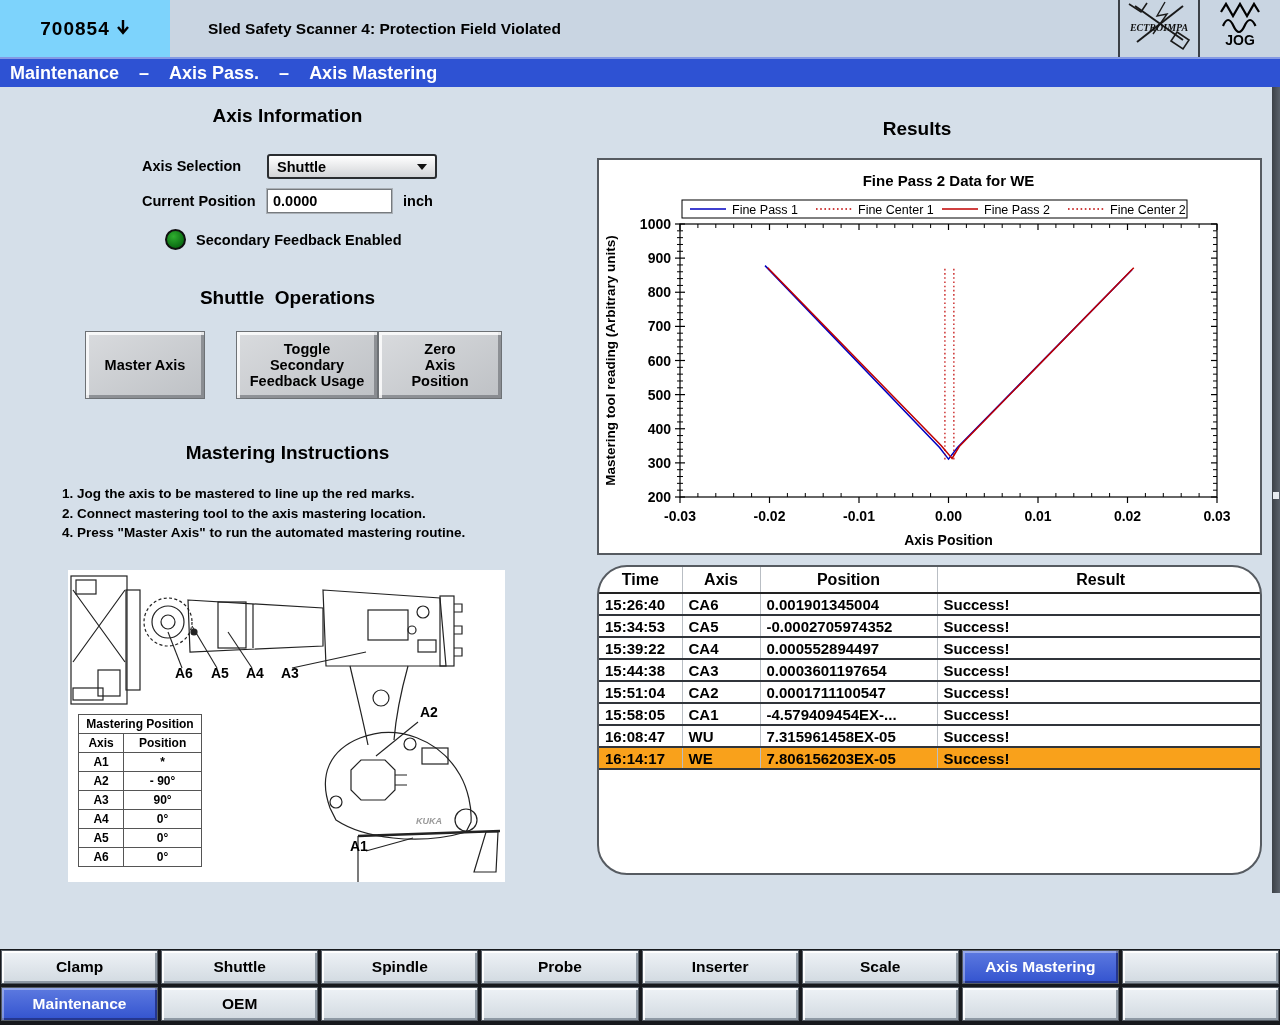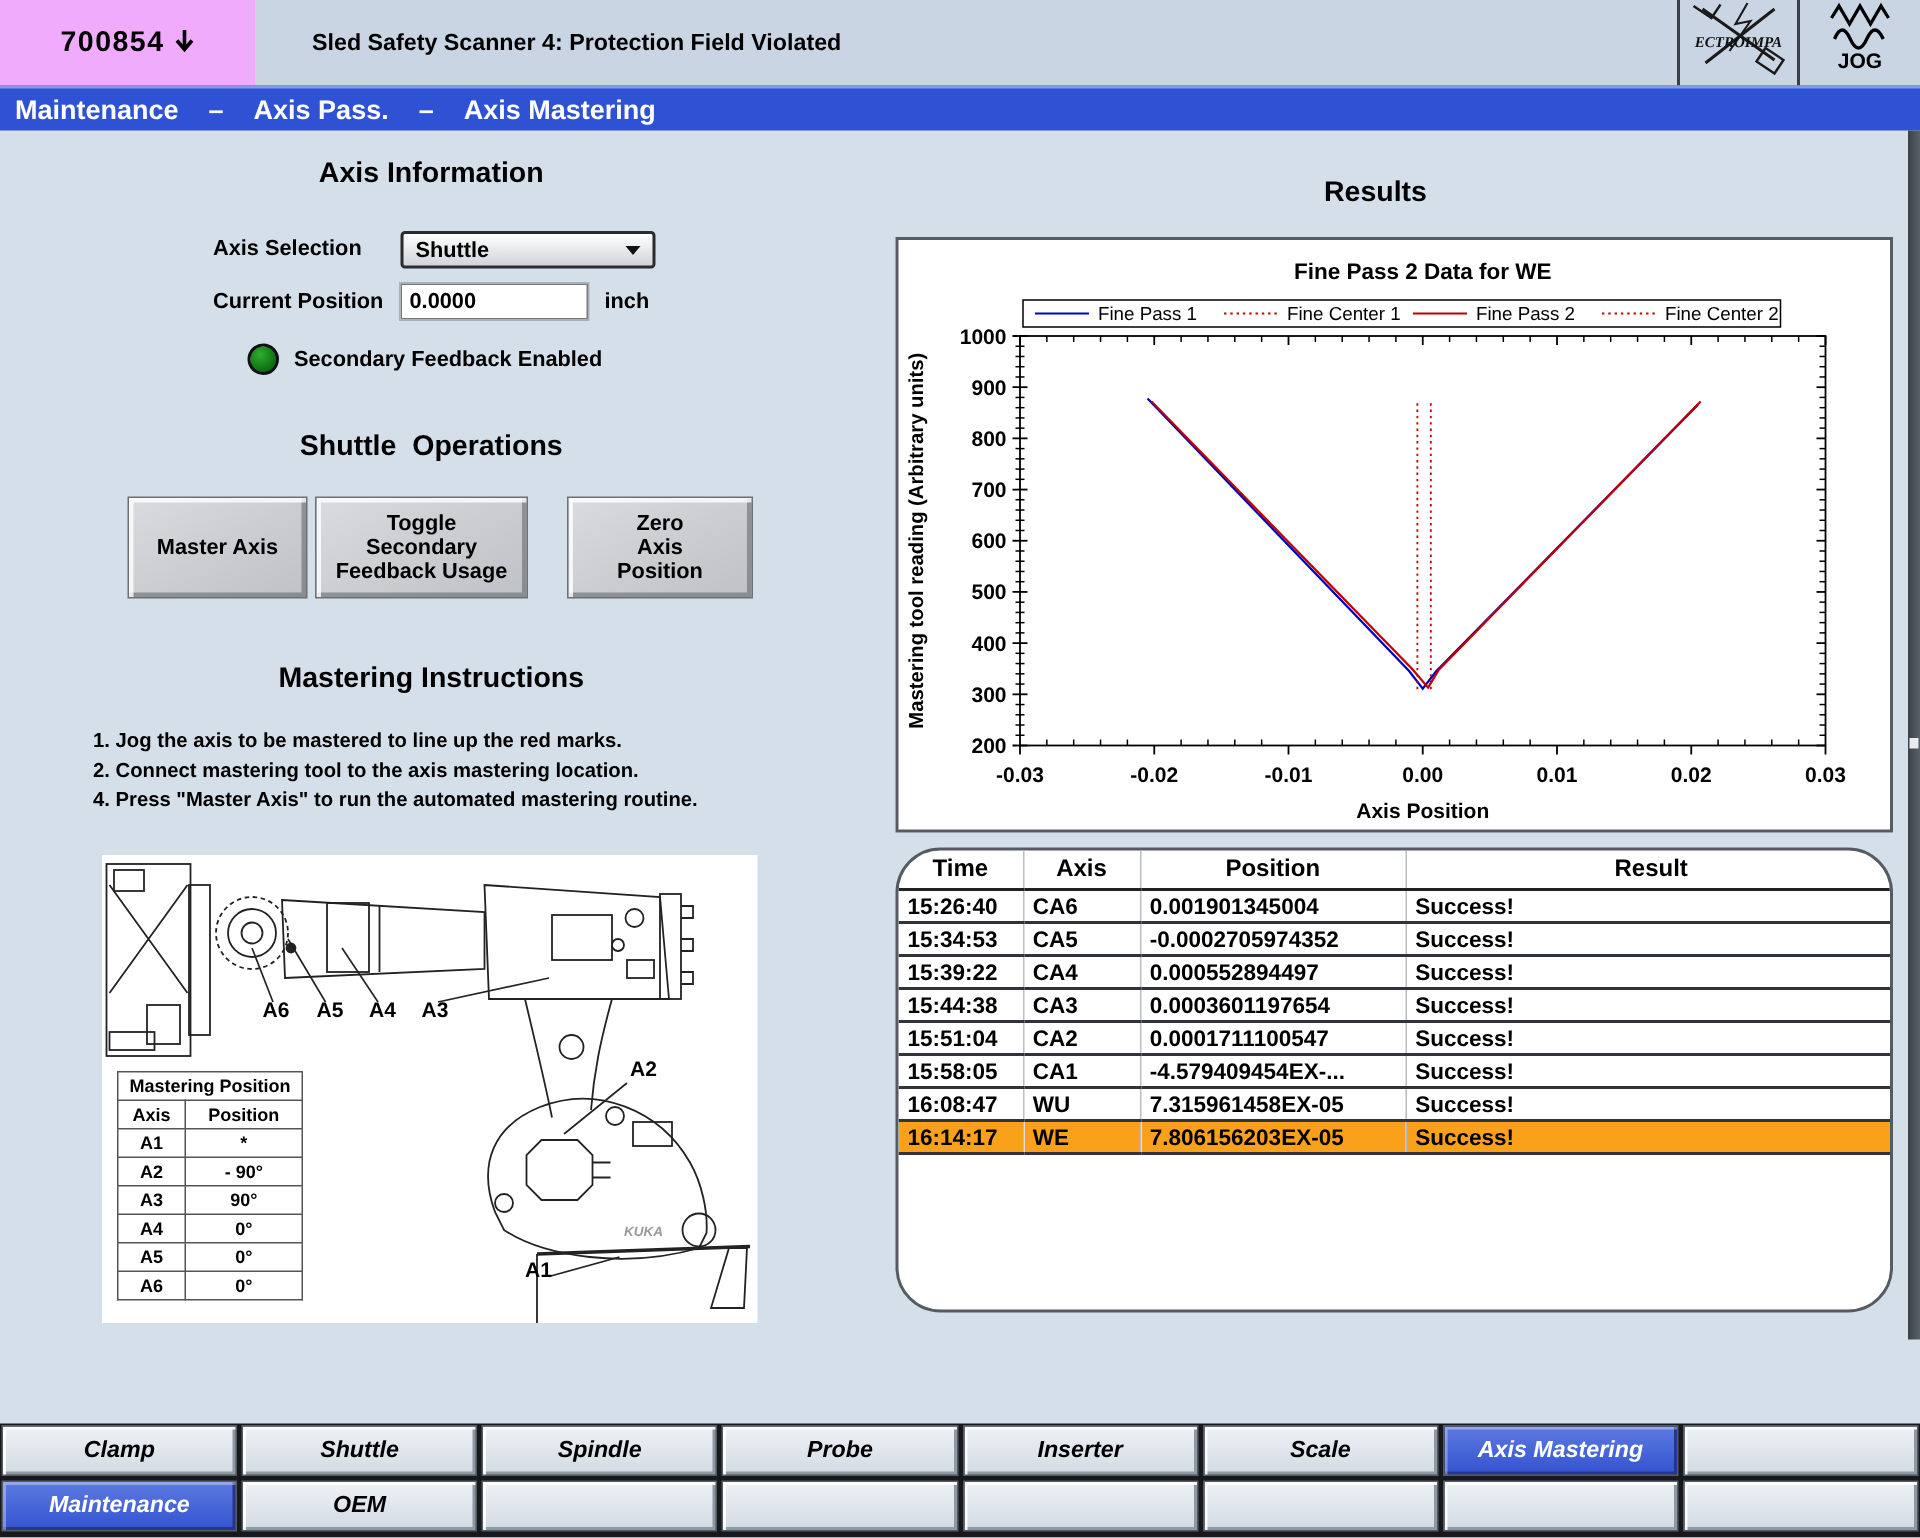--- a/index.html
+++ b/index.html
@@ -2,21 +2,21 @@
 <html><head>
 <meta charset="utf-8">
 <style>
   * { box-sizing: border-box; margin: 0; padding: 0; }
   html,body { width:1280px; height:1025px; overflow:hidden; }
   body { font-family:"Liberation Sans",sans-serif; font-weight:bold; color:#000; }
   #screen { position:relative; width:1280px; height:1025px; background:#d5dfe9; }
 
   
   .top-bar { position:absolute; left:0; top:0; width:1280px; height:57px; background:#c9d5e2; }
-  .id-box { position:absolute; left:0; top:0; width:170px; height:57px; background:#f0abfc;
+  .id-box { position:absolute; left:0; top:0; width:170px; height:57px; background:#7dd3fc;
             display:flex; align-items:center; justify-content:center; gap:6px;
             font-size:19px; letter-spacing:1px; }
   .alarm-text { position:absolute; left:208px; top:0; height:57px; display:flex; align-items:center;
                 font-size:15.5px; }
   .icon-box { position:absolute; top:0; height:57px; border-left:2px solid #3b4046;
               display:flex; flex-direction:column; align-items:center; justify-content:flex-start; }
   #logo-box { left:1118px; width:80px; }
   #jog-box  { left:1198px; width:82px; }
   #jog-box .jog-label { font-size:14px; line-height:12px; }
 
@@ -77,21 +77,21 @@
                color:#fff; font-size:15.5px; }
   .chevron-btn { position:absolute; left:2px; top:2px; width:25px; height:25px;
                  background:linear-gradient(#f2f5f8,#cfd7df); border:1px solid #fff;
                  display:flex; align-items:center; justify-content:center; cursor:pointer; }
   .cycle-label { position:absolute; left:37px; top:5px; }
   .cycle-value { position:absolute; left:152px; top:5px; }
   .user-label  { position:absolute; right:56px; top:5px; }
   .user-value  { position:absolute; right:18px; top:5px; }
 
   .nav { position:absolute; left:0; top:949px; width:1280px; height:76px; background:#17191d; padding:1px 1px; }
-  .nav-row { display:flex; gap:3px; height:34px; margin-bottom:3px;font-style:italic; }
+  .nav-row { display:flex; gap:3px; height:34px; margin-bottom:3px; }
   .nav-btn { flex:1; background:linear-gradient(#eef2f6,#d2dae1); border:1px solid #555c64;
              box-shadow: inset 2px 2px 0 rgba(255,255,255,.9), inset -2px -2px 0 #8e99a4;
              display:flex; align-items:center; justify-content:center; font-size:15.5px; cursor:pointer; }
   .nav-btn.active { background:linear-gradient(#5d7ae0,#3353cf); color:#fff;
              box-shadow: inset 2px 2px 0 rgba(255,255,255,.35), inset -2px -2px 0 #24368f; }
 </style>
 </head>
 <body>
 
 <div id="screen">
@@ -144,21 +144,21 @@
   <div class="fld-label" style="left:142px; top:193px;">Current Position</div>
   <input class="text-input" readonly="" value="0.0000" style="">
   <div class="fld-label" style="left:403px; top:193px;">inch</div>
 
   <div class="led"></div>
   <div class="fld-label" style="left:196px; top:232px;">Secondary Feedback Enabled</div>
 
   <div class="section-title" style="top:287px;">Shuttle  Operations</div>
 
   <div class="op-btn" style="left:85px; width:120px;">Master Axis</div>
-  <div class="op-btn" style="left:210px; width:142px;">Toggle Secondary Feedback Usage</div>
+  <div class="op-btn" style="left:236px; width:142px;">Toggle Secondary Feedback Usage</div>
   <div class="op-btn" style="left:378px; width:124px; padding:4px 31px;">Zero Axis Position</div>
 
   <div class="section-title" style="top:442px;">Mastering Instructions</div>
   <div class="instructions" id="instruction-list">
       <div>1. Jog the axis to be mastered to line up the red marks.</div>
       <div>2. Connect mastering tool to the axis mastering location.</div>
       <div>4. Press "Master Axis" to run the automated mastering routine.</div>
     </div>
 
   <div class="diagram">

